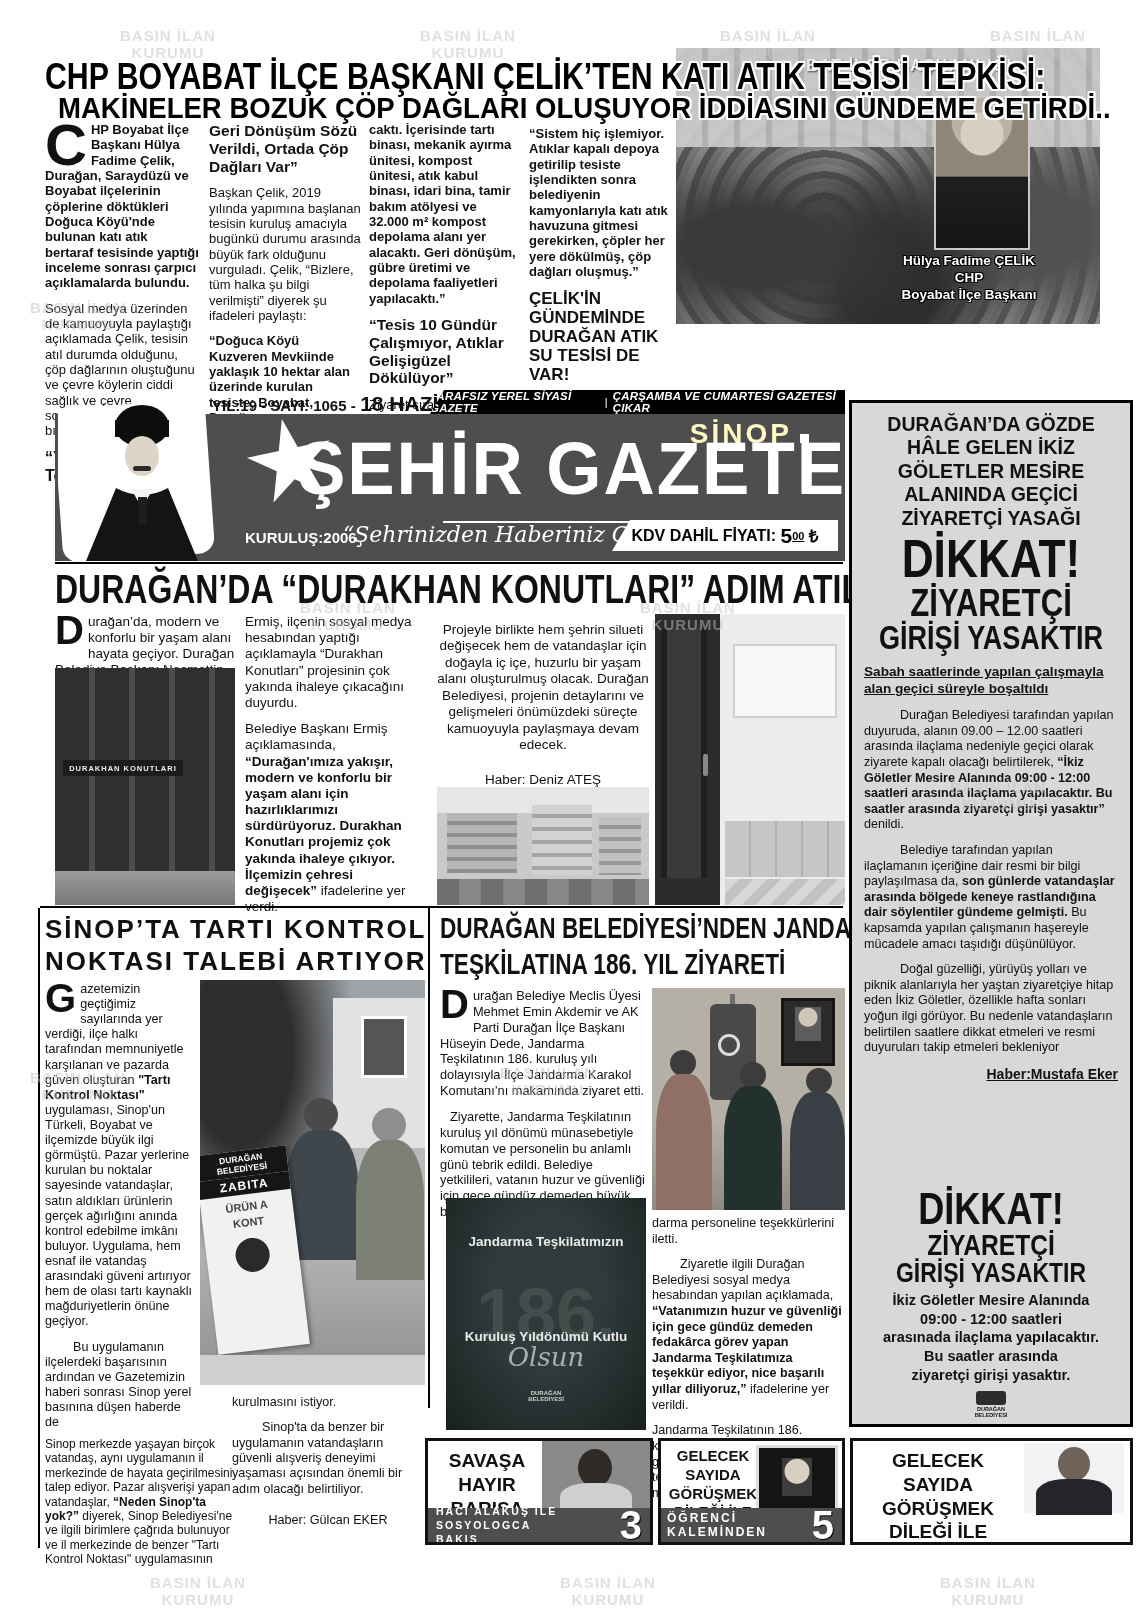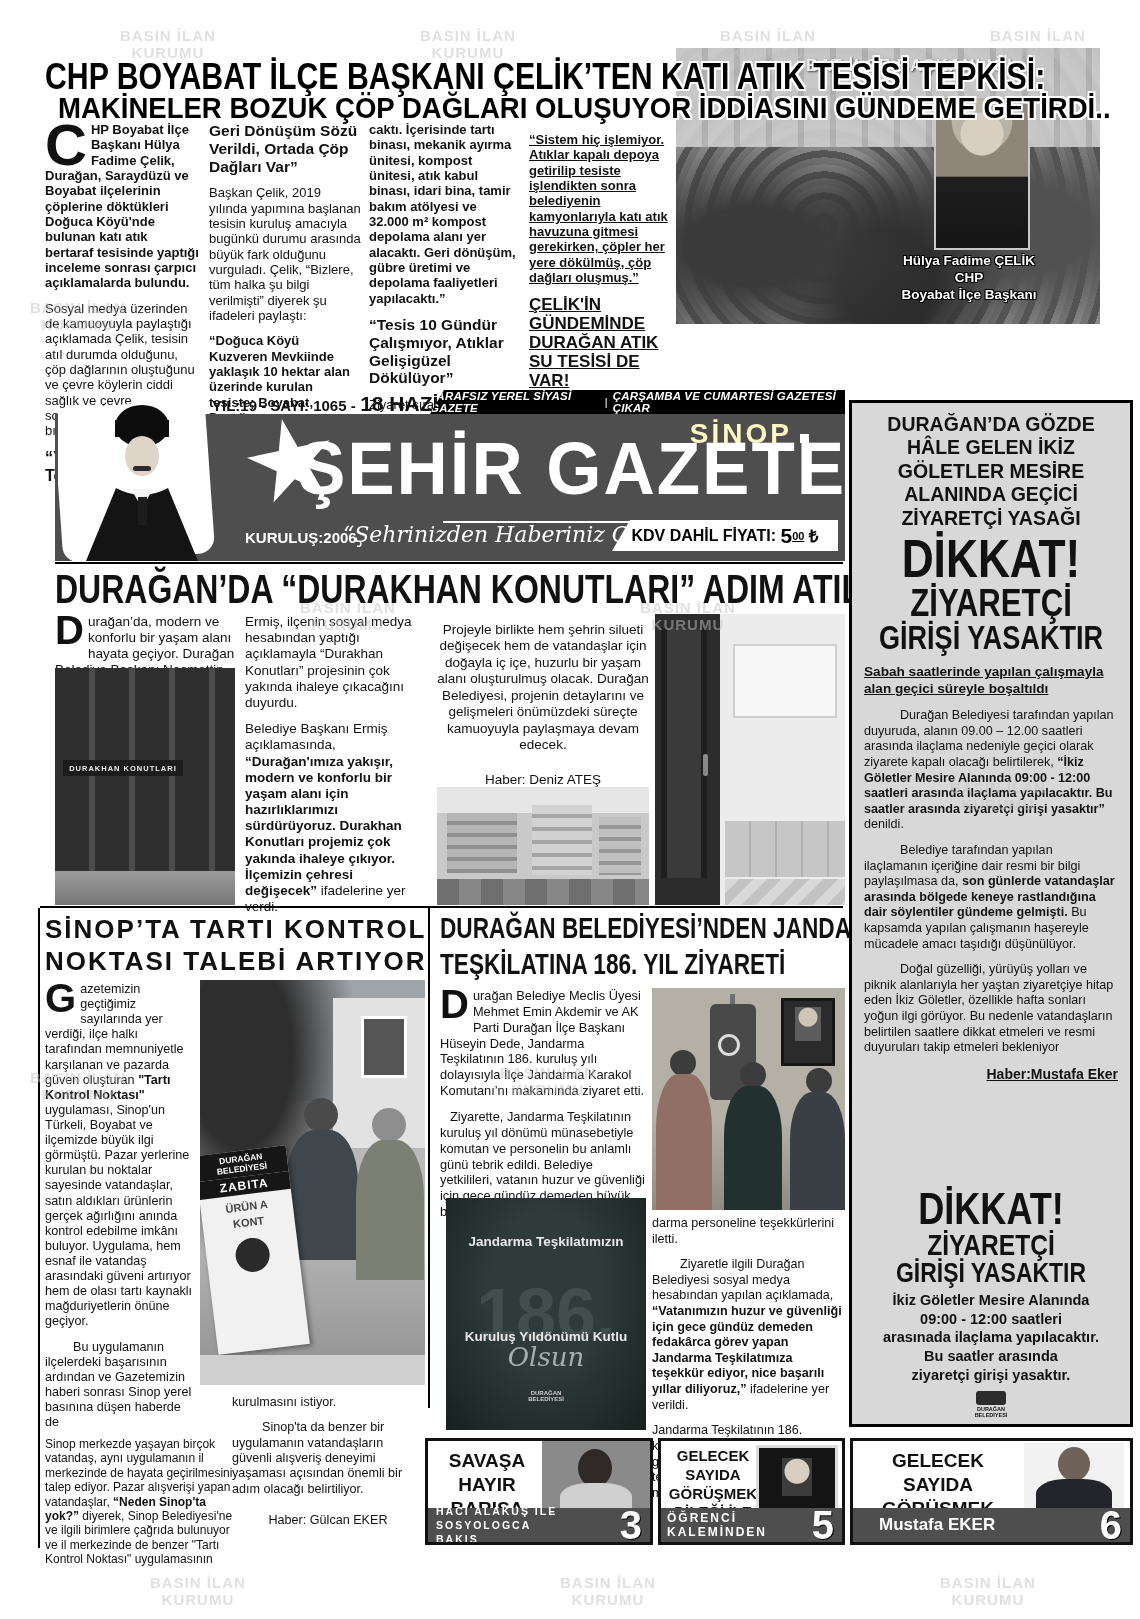--- a/index.html
+++ b/index.html
@@ -121,21 +121,21 @@
     <div class="col abs" style="left:209px;top:122px;width:152px;">
       <p class="sh" style="margin-top:0;font-size:15.5px;">Geri Dönüşüm Sözü Verildi, Ortada Çöp Dağları Var”</p>
       <p>Başkan Çelik, 2019 yılında yapımına başlanan tesisin kuruluş amacıyla bugünkü durumu arasında büyük fark olduğunu vurguladı. Çelik, “Bizlere, tüm halka şu bilgi verilmişti” diyerek şu ifadeleri paylaştı:</p>
       <p style="font-weight:800;">“Doğuca Köyü Kuzveren Mevkiinde yaklaşık 10 hektar alan üzerinde kurulan tesiste; Boyabat, Durağan ve Saraydüzü’nde toplanan atıkların yüksek teknolojiyle el değmeden geri dönüşümü sağlana-</p>
     </div>
     <div class="col abs" style="left:369px;top:122px;width:150px;">
       <p style="font-weight:800;">caktı. İçerisinde tartı binası, mekanik ayırma ünitesi, kompost ünitesi, atık kabul binası, idari bina, tamir bakım atölyesi ve 32.000 m² kompost depolama alanı yer alacaktı. Geri dönüşüm, gübre üretimi ve depolama faaliyetleri yapılacaktı.”</p>
       <p class="sh" style="font-size:15.5px;">“Tesis 10 Gündür Çalışmıyor, Atıklar Gelişigüzel Dökülüyor”</p>
       <p>Ziyaret sırasında gördükleri karşısında şaşkınlığını dile getiren Çelik, tesisin yaklaşık 10 gündür çalışmadığını söyledi. Durumu şu ifadelerle aktardı:</p>
     </div>
-    <div class="col abs" style="left:529px;top:132px;width:148px;text-decoration:underline;">
+    <div class="col abs" style="left:529px;top:126px;width:148px;">
       <p style="font-weight:800;">“Sistem hiç işlemiyor. Atıklar kapalı depoya getirilip tesiste işlendikten sonra belediyenin kamyonlarıyla katı atık havuzuna gitmesi gerekirken, çöpler her yere dökülmüş, çöp dağları oluşmuş.”</p>
       <p class="sh" style="font-size:17px;line-height:1.12;">ÇELİK'İN GÜNDEMİNDE DURAĞAN ATIK SU TESİSİ DE VAR!</p>
       <p style="font-weight:800;">“Sıvı Atıklar Köylerin Yakınına Dökülüyor”</p>
       <p><span>Tesisin sıvı atıklarının yönetimiyle ilgili de ciddi iddialar dile getiren Çelik, </span><b style="text-decoration:underline;">Sayfa 6'da</b></p>
     </div>
   </section>
 
   <section>
     <div class="abs" style="left:212px;top:392px;white-space:nowrap;">
       <span style="font-size:15px;font-weight:800;">YIL:19 - SAYI: 1065 -</span>
@@ -376,20 +376,16 @@
 
     <div class="adbox" style="left:850px;top:1438px;width:283px;height:107px;">
       <div class="adtitle" style="position:absolute;left:10px;top:8px;width:150px;font-size:19px;">GELECEK
 SAYIDA
 GÖRÜŞMEK
 DİLEĞİ İLE</div>
       <div class="abs" style="right:6px;top:2px;width:100px;height:70px;background:#f2f2f2;">
         <div class="sil-head" style="left:34px;top:4px;width:32px;height:34px;background:#6e6259;"></div>
         <div class="sil-body" style="left:12px;top:36px;width:76px;height:36px;background:#23252b;"></div>
       </div>
-      <div class="adfoot">
-        <div style="font-size:17px;font-weight:800;padding-left:26px;">Mustafa EKER</div>
-        <div class="adnum">6</div>
-      </div>
     </div>
   </section>
 
 </div>
 
 </body></html>

